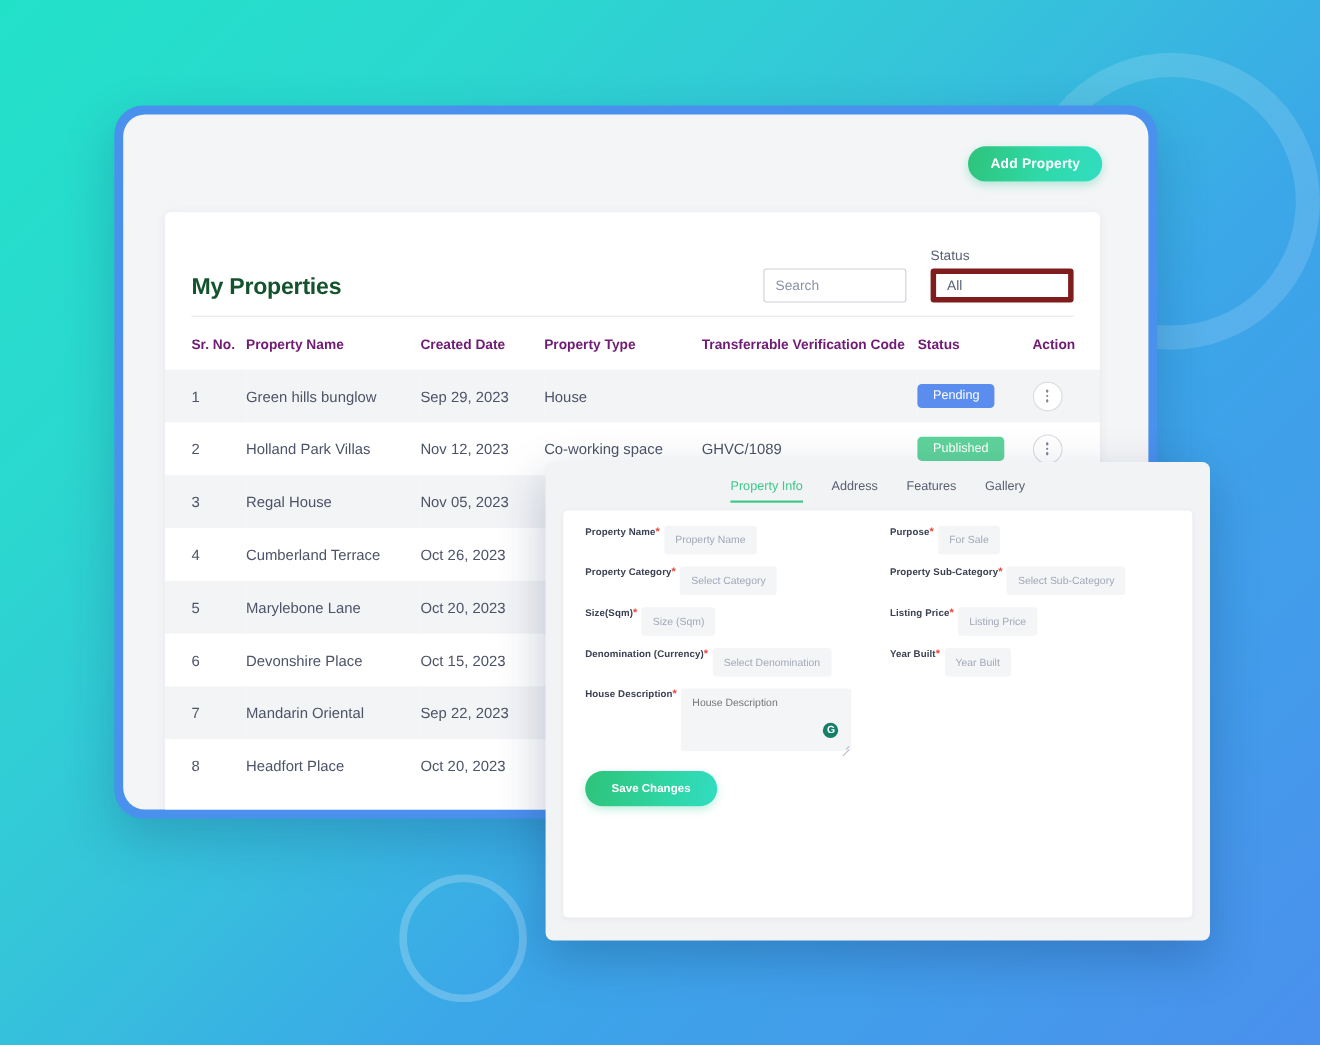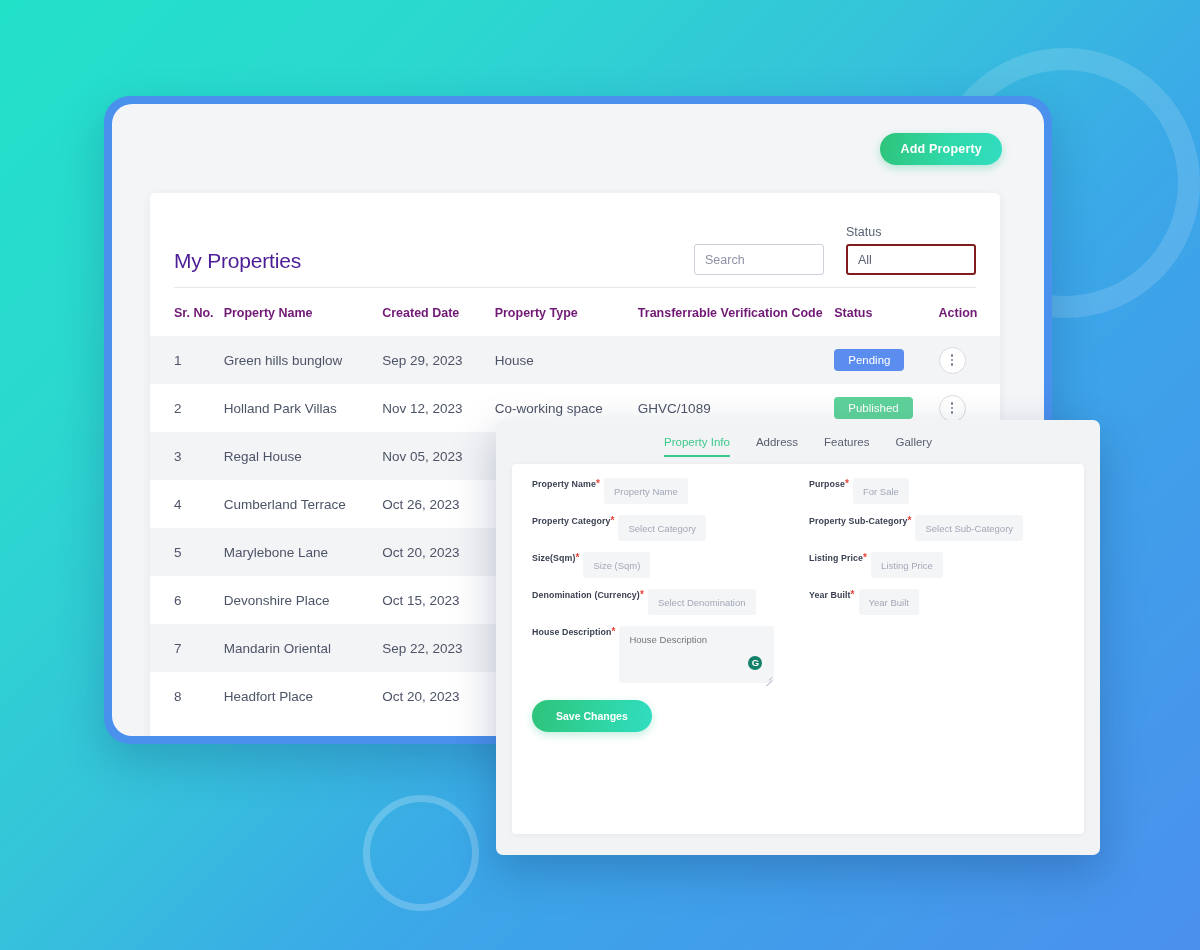--- a/index.html
+++ b/index.html
@@ -84,22 +84,22 @@
 
   .card-head {
     display: flex;
     align-items: flex-end;
     justify-content: space-between;
     padding: 24px 24px 0 24px;
     height: 86px;
   }
   .page-title {
     font-size: 21px;
-    font-weight: normal;
-    color: #4c1d95;
+    font-weight: bold;
+    color: #14532d;
     letter-spacing: -0.2px;
     padding-bottom: 6px;
     margin-top: 17px;
   }
   .head-controls {
     display: flex;
     align-items: flex-end;
     gap: 22px;
     padding-bottom: 4px;
   }
@@ -118,21 +118,21 @@
   .search-input::placeholder { color: #8d94a6; }
 
   .status-filter-wrap { display: flex; flex-direction: column; gap: 5px; }
   .status-filter-label {
     font-size: 12.5px;
     color: #5b6275;
   }
   .status-select {
     width: 130px;
     height: 31px;
-    border: 2px solid #7f1d1d;
+    border: 5px solid #7f1d1d;
     border-radius: 3px;
     padding: 0 10px;
     font-size: 12.5px;
     color: #5b6275;
     background: #fff;
     font-family: "Liberation Sans", sans-serif;
     outline: none;
     cursor: pointer;
     display: flex;
     align-items: center;

